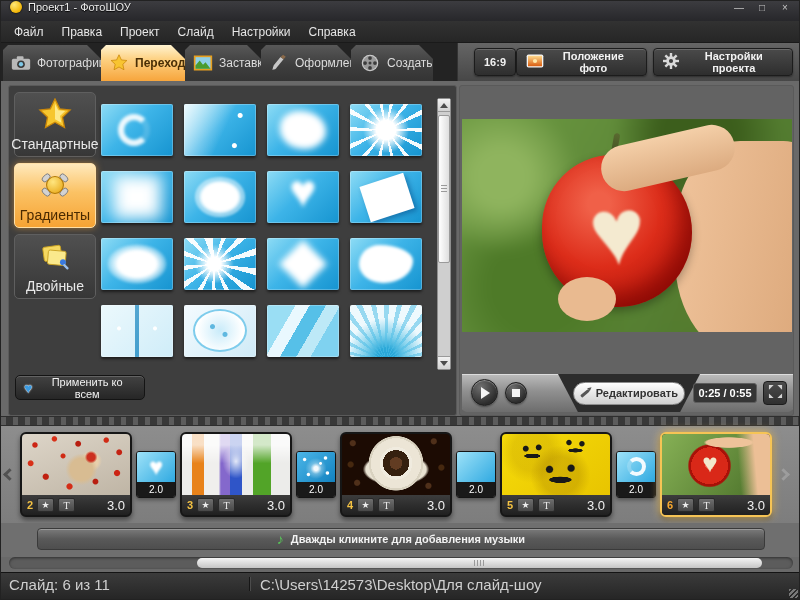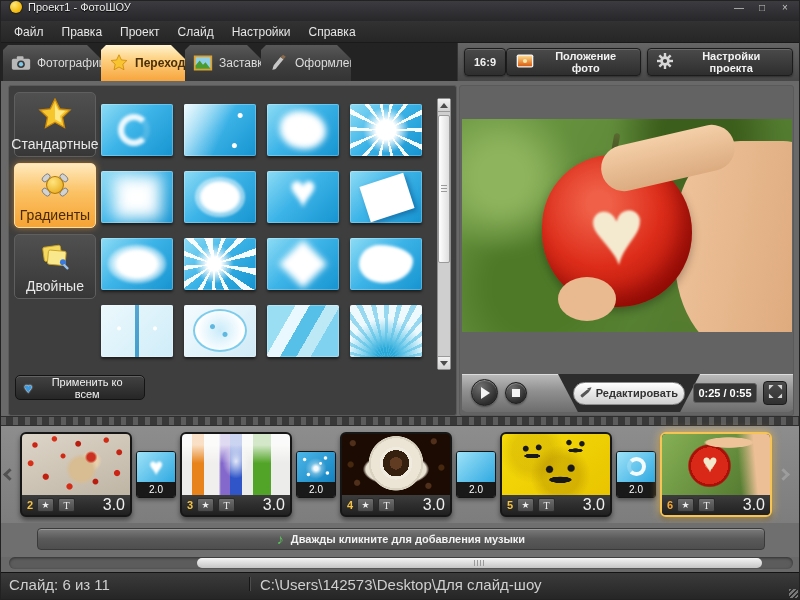--- a/index.html
+++ b/index.html
@@ -19,21 +19,21 @@
 
   
   .tabband{position:absolute;left:0;top:42px;width:800px;height:38px;display:flex;}
   .tabs{width:456px;background:#232323;display:flex;align-items:flex-end;padding-left:2px;}
   .tab{display:flex;align-items:center;gap:6px;padding-left:8px;height:36px;background:linear-gradient(#585858,#3e3e3e 55%,#343434);color:#dcdcdc;font-size:12px;cursor:pointer;clip-path:polygon(5px 0,calc(100% - 14px) 0,100% 14px,100% 100%,0 100%,0 5px);}
   .tab.active{background:linear-gradient(#fff3d0,#fdd182 40%,#f7a53c);color:#4a2f06;font-weight:bold;}
   .tab-icon{width:22px;height:20px;display:flex;align-items:center;justify-content:center;}
   .tab-icon svg{width:20px;height:18px;}
   .right-header{flex:1;background:linear-gradient(#656565,#474747);border-left:1px solid #333;display:flex;align-items:center;}
   .hbtn{height:28px;background:linear-gradient(#4a4a4a,#2e2e2e);border:1px solid #1c1c1c;border-radius:4px;color:#f2f2f2;font-size:11px;font-weight:bold;display:flex;align-items:center;gap:6px;padding:0 9px;cursor:pointer;box-shadow:inset 0 1px 0 rgba(255,255,255,.18),0 1px 2px rgba(0,0,0,.4);}
-  .hbtn.aspect{margin-left:6px;}
+  .hbtn.aspect{margin-left:16px;}
   .hbtn.pos{margin-left:auto;}
   .hbtn.set{margin-left:6px;margin-right:8px;}
 
   
   .panel{position:absolute;background:#3e3e3e;border:1px solid #5a5a5a;border-radius:3px;}
   .left-panel{left:7px;top:84px;width:449px;height:331px;}
   .right-panel{left:458px;top:84px;width:335px;height:331px;background:#636363;}
 
   
   .cat{position:absolute;left:5px;width:82px;height:65px;border:1px solid #5f5f5f;border-radius:5px;background:linear-gradient(#505050,#373737);display:flex;flex-direction:column;align-items:center;justify-content:center;gap:2px;cursor:pointer;}
@@ -118,21 +118,21 @@
   .chev-l{width:9px;height:9px;border-left:3px solid #515151;border-bottom:3px solid #515151;transform:rotate(45deg);}
   .chev-r{width:9px;height:9px;border-right:3px solid #9d9d9d;border-bottom:3px solid #9d9d9d;transform:rotate(-45deg);}
   .slide{flex:0 0 auto;width:112px;border:2px solid #161616;border-radius:6px;background:#161616;box-shadow:0 3px 5px rgba(0,0,0,.45);cursor:pointer;}
   .slide.selected{border-color:#f6c455;box-shadow:0 0 10px rgba(250,200,90,.85),0 3px 5px rgba(0,0,0,.4);}
   .slide-photo{position:relative;width:108px;height:61px;border-radius:4px 4px 0 0;overflow:hidden;}
   .slide-bar{height:20px;background:linear-gradient(#3c3c3c,#202020);border-radius:0 0 4px 4px;display:flex;align-items:center;gap:4px;padding:0 5px;}
   .slide-num{color:#f4c243;font-weight:bold;font-size:11px;}
   .slide.selected .slide-num{color:#f8a830;}
   .chipbtn{width:17px;height:14px;background:linear-gradient(#6e6e6e,#484848);border:1px solid #2a2a2a;border-radius:2px;color:#ececec;font-size:9px;display:flex;align-items:center;justify-content:center;cursor:pointer;}
   .chip-t{font-family:"Liberation Serif",serif;font-size:10px;}
-  .slide-dur{margin-left:auto;color:#f0f0f0;font-size:16px;}
+  .slide-dur{margin-left:auto;color:#f0f0f0;font-size:13px;}
   .tt{flex:0 0 auto;width:40px;border:1px solid #141414;border-radius:3px;overflow:hidden;box-shadow:0 2px 4px rgba(0,0,0,.4);cursor:pointer;}
   .tt-img{position:relative;width:100%;height:30px;background:linear-gradient(135deg,#9ee2f8,#2fa9e1);}
   .tt-label{height:15px;background:#191919;color:#fff;font-size:10px;text-align:center;line-height:15px;}
   .tt-heart .tt-img::after{content:"♥";position:absolute;inset:0;text-align:center;line-height:30px;font-size:24px;color:#fff;filter:blur(1px);}
   .tt-sparkle .tt-img{background:radial-gradient(circle at 50% 55%,rgba(255,255,255,.95) 8%,rgba(255,255,255,.3) 22%,transparent 42%),radial-gradient(circle at 20% 25%,#fff 1.2px,transparent 2.2px),radial-gradient(circle at 75% 20%,#fff 1.2px,transparent 2.2px),radial-gradient(circle at 80% 70%,#fff 1.2px,transparent 2.2px),radial-gradient(circle at 30% 75%,#fff 1.2px,transparent 2.2px),radial-gradient(circle at 62% 38%,#fff 1px,transparent 1.8px),linear-gradient(135deg,#4cb6e8,#1282c0);}
   .tt-spiral .ring{position:absolute;left:10px;top:5px;width:19px;height:19px;border:4px solid rgba(255,255,255,.92);border-radius:50%;border-left-color:rgba(255,255,255,.2);filter:blur(.7px);}
 
   
   .art-bird-berries{background:
     radial-gradient(circle at 64% 38%,#cc3020 5%,transparent 8%),
@@ -255,20 +255,34 @@
   </div>
         <div class="tab" style="width:90px">
     <span class="tab-icon">
             <svg viewBox="0 0 24 24">
               <path d="M3 21c3 0 5-1 6-3l9-11-4-3-9 11c-1 2-1 4-2 6z" fill="#c6c6c6"></path>
               <path d="M14 4l4 3 3-3.5L17.5 1z" fill="#8a6a4a"></path>
             </svg>
           </span>
     <span class="tab-label">Оформление</span>
   </div>
+        <div class="tab" style="width:82px">
+    <span class="tab-icon">
+            <svg viewBox="0 0 24 24">
+              <circle cx="12" cy="12" r="11" fill="#cdcdcd"></circle>
+              <circle cx="12" cy="12" r="9.6" fill="#9a9a9a"></circle>
+              <circle cx="12" cy="5.4" r="2.5" fill="#3c3c3c"></circle>
+              <circle cx="12" cy="18.6" r="2.5" fill="#3c3c3c"></circle>
+              <circle cx="5.4" cy="12" r="2.5" fill="#3c3c3c"></circle>
+              <circle cx="18.6" cy="12" r="2.5" fill="#3c3c3c"></circle>
+              <circle cx="12" cy="12" r="2" fill="#3c3c3c"></circle>
+            </svg>
+          </span>
+    <span class="tab-label">Создать</span>
+  </div>
       </div>
     <div class="right-header">
       <button class="hbtn aspect">
           <span>16:9</span>
         </button>
       <button class="hbtn pos">
         <span><svg width="18" height="14" viewBox="0 0 20 16">
               <defs>
                 <linearGradient id="sun" x1="0" y1="0" x2="0" y2="1">
                   <stop offset="0" stop-color="#ffd98c"></stop>

